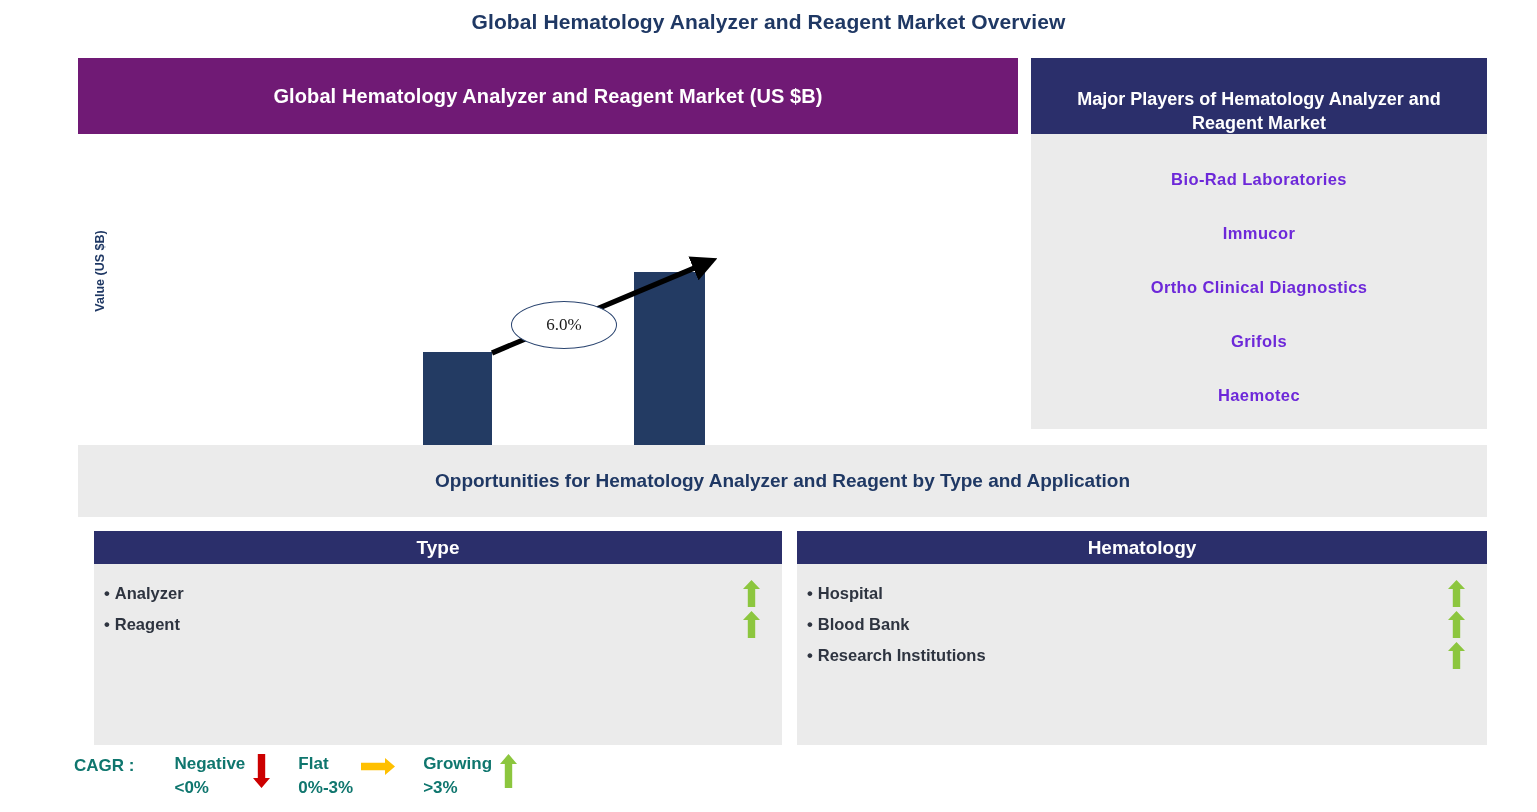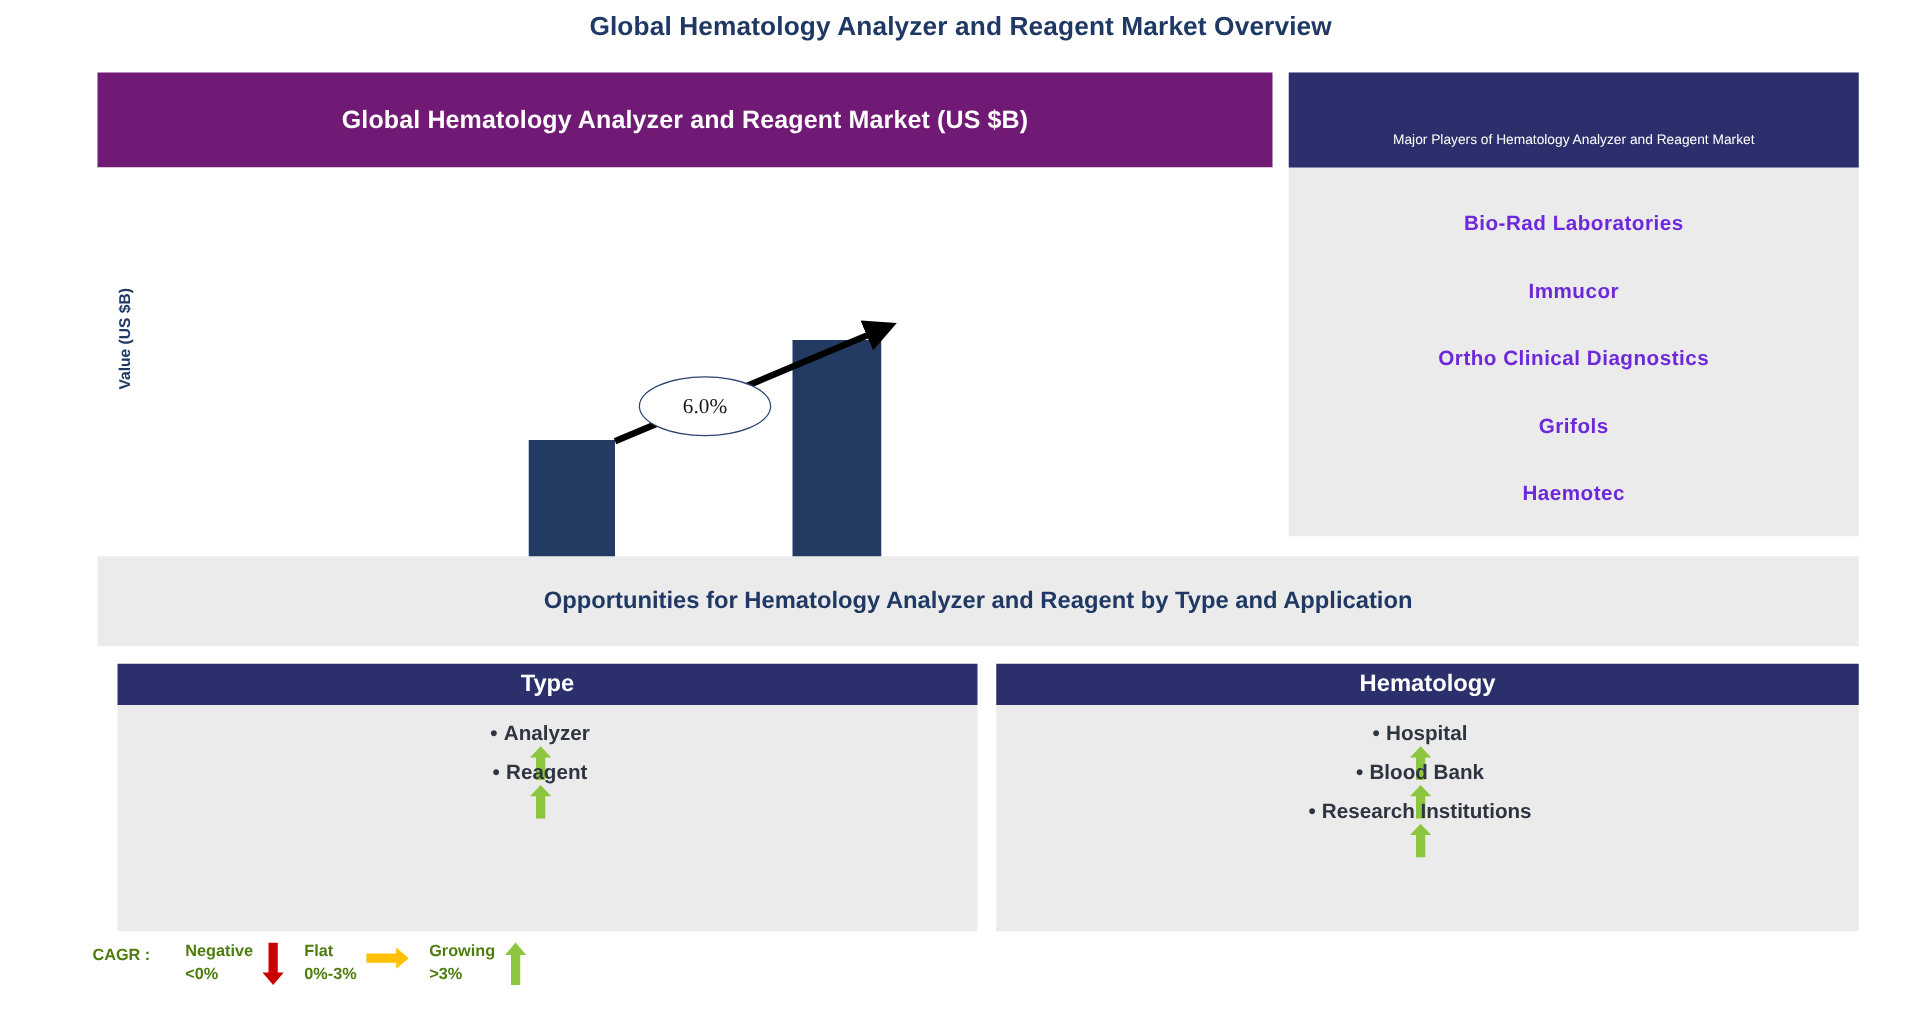--- a/index.html
+++ b/index.html
@@ -140,22 +140,22 @@
     width: 100%; height: 76px;
     background: #2B2F6B;
     display: flex;
     align-items: center;
     justify-content: center;
     box-sizing: border-box;
     padding: 0 16px;
   }
   #players-header .hdr-text {
     color: #ffffff;
-    font-size: 11px;
-    font-weight: normal;
+    font-size: 18px;
+    font-weight: bold;
     text-align: center;
     line-height: 1.32;
     margin-top: 32px;
   }
   #players-list {
     padding-top: 18px;
     display: flex;
     flex-direction: column;
   }
   .player-item {
@@ -206,41 +206,41 @@
     background: #EBEBEB;
     height: 181px;
     padding: 14px 0 0 0;
     box-sizing: border-box;
   }
   .seg-row {
     display: flex;
     align-items: center;
     height: 31px;
     padding: 0 22px 0 10px;
-    flex-direction: column;
   }
   .seg-label {
     flex: 1;
     font-size: 16.5px;
     font-weight: bold;
     color: #2E3440;
     white-space: nowrap;
   }
   .seg-label .bullet { margin-right: 5px; }
   svg.icon-arrow { display: block; }
 
   
   #cagr-legend {
     position: absolute;
     left: 74px; top: 752px;
     display: flex;
     align-items: flex-start;
-    font-size: 13px;
-    font-weight: bold;
-    color: #4d7c0f;
+    font-size: 17px;
+    font-weight: bold;
+    color: #0f766e;
+    gap: 12px;
   }
   #cagr-legend-label { margin-right: 28px; padding-top: 4px; white-space: nowrap; }
   .legend-entry {
     display: flex;
     align-items: flex-start;
     margin-right: 8px;
   }
   .legend-text {
     line-height: 1.42;
     white-space: nowrap;

